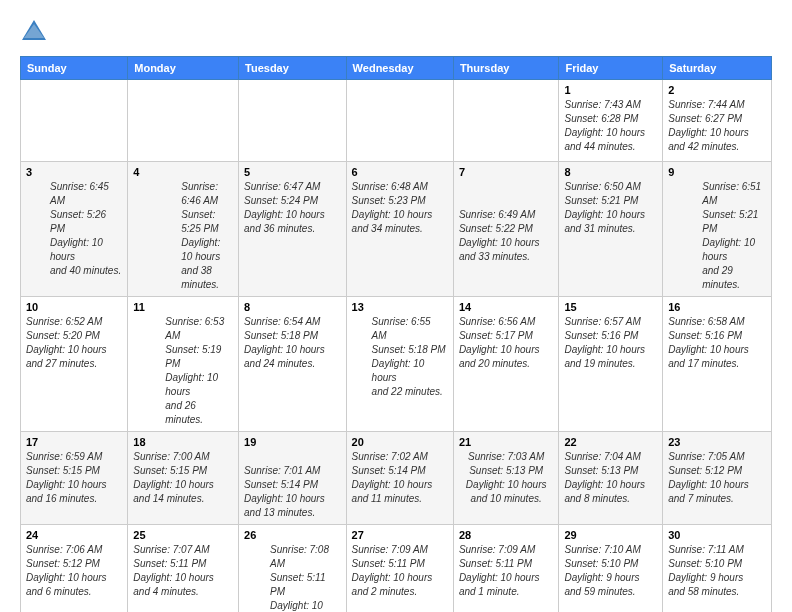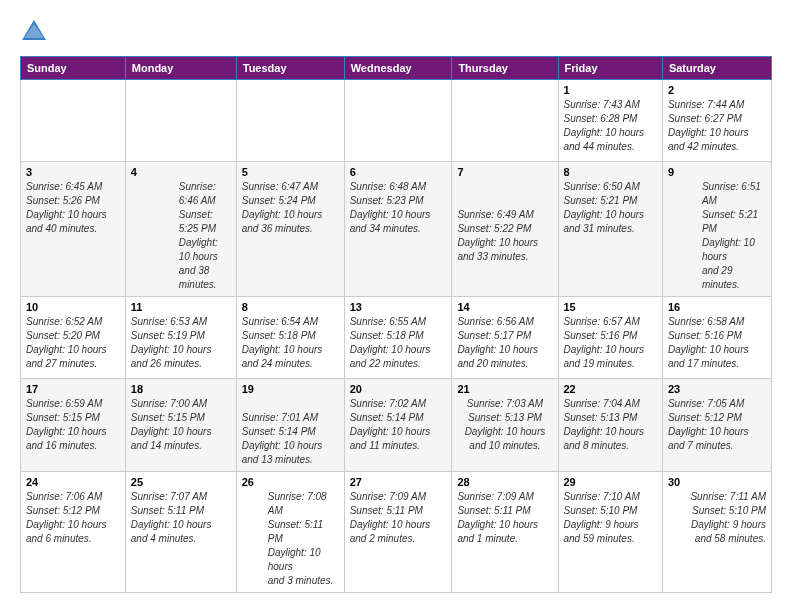--- a/index.html
+++ b/index.html
@@ -57,21 +57,21 @@
     .location {
       font-size: 14px;
       color: #555;
     }
     .calendar {
       width: 100%;
       border-collapse: collapse;
       font-size: 10.5px;
     }
     .calendar thead th {
-      background: #701a75;
+      background: #3b82f6;
       color: #fff;
       padding: 5px 6px;
       text-align: left;
       font-weight: bold;
       font-size: 11px;
       border: 1px solid #3a7fc1;
     }
     .calendar tbody td {
       border: 1px solid #ccc;
       vertical-align: top;
@@ -150,21 +150,21 @@
             <span class="day-num">2</span>
             <div class="day-detail" style="white-space: pre-line;">Sunrise: 7:44 AM
 Sunset: 6:27 PM
 Daylight: 10 hours
 and 42 minutes.</div>
           </td>
         </tr>
         <tr>
           <td>
             <span class="day-num">3</span>
-            <div class="day-detail" style="white-space: pre-line;">Sunrise: 6:45 AM
+            <div class="day-detail" style="white-space: pre-line; margin-left: 24px;">Sunrise: 6:45 AM
 Sunset: 5:26 PM
 Daylight: 10 hours
 and 40 minutes.</div>
           </td>
           <td>
             <span class="day-num">4</span>
             <div class="day-detail" style="white-space: pre-line; margin-left: 48px;">Sunrise: 6:46 AM
 Sunset: 5:25 PM
 Daylight: 10 hours
 and 38 minutes.</div>
@@ -208,35 +208,35 @@
         <tr>
           <td>
             <span class="day-num">10</span>
             <div class="day-detail" style="white-space: pre-line;">Sunrise: 6:52 AM
 Sunset: 5:20 PM
 Daylight: 10 hours
 and 27 minutes.</div>
           </td>
           <td>
             <span class="day-num">11</span>
-            <div class="day-detail" style="white-space: pre-line;">Sunrise: 6:53 AM
+            <div class="day-detail" style="white-space: pre-line; margin-left: 32px;">Sunrise: 6:53 AM
 Sunset: 5:19 PM
 Daylight: 10 hours
 and 26 minutes.</div>
           </td>
           <td>
             <span class="day-num">8</span>
             <div class="day-detail" style="white-space: pre-line;">Sunrise: 6:54 AM
 Sunset: 5:18 PM
 Daylight: 10 hours
 and 24 minutes.</div>
           </td>
           <td>
             <span class="day-num">13</span>
-            <div class="day-detail" style="white-space: pre-line;">Sunrise: 6:55 AM
+            <div class="day-detail" style="white-space: pre-line; margin-left: 20px;">Sunrise: 6:55 AM
 Sunset: 5:18 PM
 Daylight: 10 hours
 and 22 minutes.</div>
           </td>
           <td>
             <span class="day-num">14</span>
             <div class="day-detail" style="white-space: pre-line;">Sunrise: 6:56 AM
 Sunset: 5:17 PM
 Daylight: 10 hours
 and 20 minutes.</div>
@@ -345,21 +345,21 @@
           </td>
           <td>
             <span class="day-num">29</span>
             <div class="day-detail" style="white-space: pre-line;">Sunrise: 7:10 AM
 Sunset: 5:10 PM
 Daylight: 9 hours
 and 59 minutes.</div>
           </td>
           <td>
             <span class="day-num">30</span>
-            <div class="day-detail" style="white-space: pre-line; text-align: right;">Sunrise: 7:11 AM
+            <div class="day-detail" style="white-space: pre-line;">Sunrise: 7:11 AM
 Sunset: 5:10 PM
 Daylight: 9 hours
 and 58 minutes.</div>
           </td>
         </tr>
       </tbody>
   </table>
 </div>
 
 </body></html>

